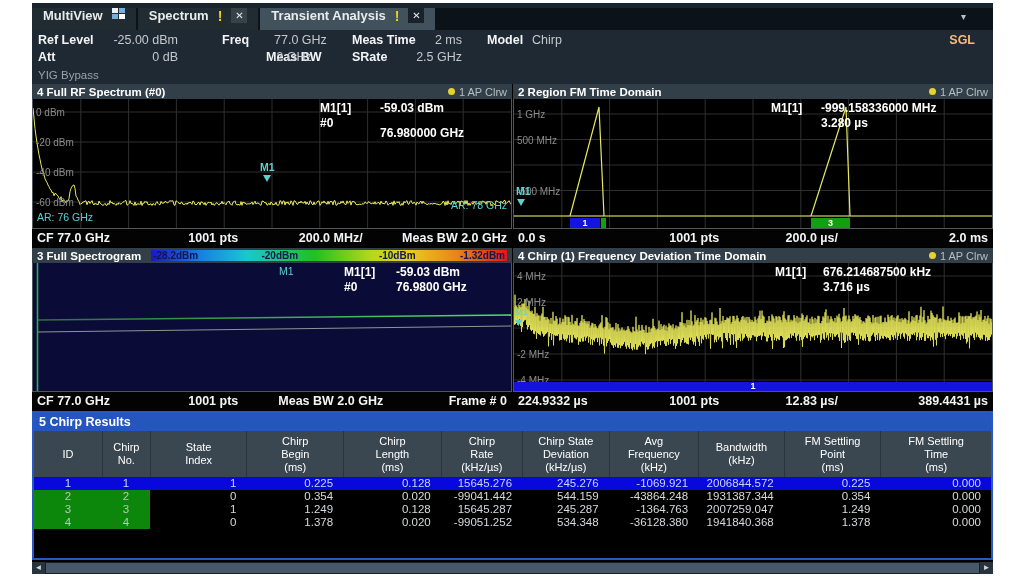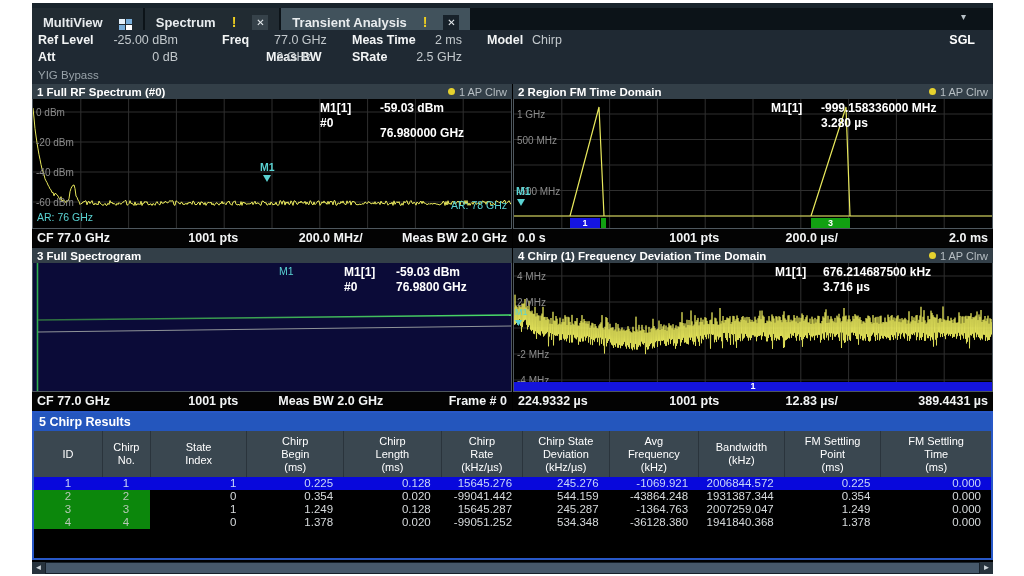--- a/index.html
+++ b/index.html
@@ -1,34 +1,34 @@
 <!DOCTYPE html>
 <html><head>
 <meta charset="utf-8">
 <style>
   html,body{margin:0;padding:0;background:#fff;font-family:"Liberation Sans","DejaVu Sans",sans-serif;}
   .page{position:relative;width:1024px;height:576px;background:#fff;overflow:hidden;}
   .screen{position:absolute;left:32px;top:3px;width:961px;height:571px;background:#000;}
   .topstrip{position:absolute;left:0;top:0;width:100%;height:5px;background:#19242c;}
   .tabbar{position:absolute;left:0;top:5px;width:100%;height:22px;background:#0c1318;display:flex;align-items:stretch;}
-  .tab{display:flex;align-items:flex-end;gap:16px;padding:0 11px;background:#212b32;margin-right:2px;color:#e8ecee;font-size:13px;font-weight:bold;cursor:default;}
+  .tab{display:flex;align-items:flex-start;gap:9px;padding:0 11px;background:#212b32;margin-right:2px;color:#e8ecee;font-size:13px;font-weight:bold;cursor:default;}
   .tab.active{background:#41525c;}
   .warn{color:#f0d020;font-weight:bold;font-size:14px;}
   .closebox{width:16px;height:15px;background:#36424a;color:#e6ebee;font-size:10px;font-weight:bold;display:flex;align-items:center;justify-content:center;}
   .tab.active .closebox{background:#18222a;}
   .gicon{display:grid;grid-template-columns:6px 6px;grid-template-rows:5px 5px;gap:1px;}
   .gicon i{display:block;}
   .gicon i:nth-child(1){background:#e8f2fa}.gicon i:nth-child(2){background:#79aeda}
   .gicon i:nth-child(3){background:#79aeda}.gicon i:nth-child(4){background:#ffffff}
   .caret{position:absolute;right:27px;top:8px;color:#b9c2c8;font-size:10px;}
   .settings{position:absolute;left:0;top:27px;width:100%;height:54px;background:#1f2933;}
   .sf-label{position:absolute;color:#f2f4f5;font-weight:bold;font-size:12.5px;white-space:nowrap;}
   .sf-value{position:absolute;color:#c3c9cd;font-size:12.5px;white-space:nowrap;}
   .yig{position:absolute;left:6px;top:39px;color:#98a2a9;font-size:11.5px;}
-  .sgl{position:absolute;right:18px;top:3px;color:#ffffff;font-weight:bold;font-size:12.5px;}
+  .sgl{position:absolute;right:18px;top:3px;color:#fdba74;font-weight:bold;font-size:12.5px;}
   .panel{position:absolute;width:480px;}
   .phead{height:15px;background:#333f48;display:flex;align-items:center;justify-content:space-between;padding:0 5px;color:#fff;font-size:11.5px;font-weight:bold;}
   .ptitle{white-space:nowrap;}
   .ptrace{display:flex;align-items:center;gap:4px;color:#b6bec3;font-weight:normal;font-size:11px;white-space:nowrap;}
   .dot{width:7px;height:7px;border-radius:50%;background:#e6d22e;}
   .chart{position:relative;background:#000;border:1px solid #4e575e;border-top:none;overflow:hidden;}
   .chart.specgram{background:#0b0b38;}
   .pinfo{height:18px;background:#030303;display:flex;align-items:center;color:#f2f4f5;font-weight:bold;font-size:12.5px;padding:0 5px;}
   .pinfo span{white-space:nowrap;}
   .ylab{position:absolute;left:3px;color:#8c8c8c;font-size:10px;transform:translateY(-50%);white-space:nowrap;}
@@ -99,21 +99,21 @@
         <span class="sf-label" style="left: 6px; top: 20px;">Att</span>
         <span class="sf-value" style="left: 60px; top: 20px; width: 86px; text-align: right;">0 dB</span>
         <span class="sf-label" style="left: 190px; top: 20px; padding-left: 44px;">Meas BW</span>
         <span class="sf-value" style="left: 242px; top: 20px; width: 40px; text-align: center;">2 GHz</span>
         <span class="sf-label" style="left: 320px; top: 20px;">SRate</span>
         <span class="sf-value" style="left: 372px; top: 20px; width: 58px; text-align: right;">2.5 GHz</span>
       </div>
 
     <div class="panel" style="left:0;top:81px;">
       <div class="phead">
-        <span class="ptitle">1 Full RF Spectrum (#0)</span>
+        <span class="ptitle">4 Full RF Spectrum (#0)</span>
         <span class="ptrace">
           <span class="dot"></span>
           <span>1 AP Clrw</span>
           </span>
       </div>
       <div class="chart" id="c1" style="height:129px;">
           <svg width="478" height="129" viewBox="0 0 478 129" style="position: absolute; left: 0px; top: 0px;">
             <line x1="47.8" y1="0" x2="47.8" y2="129" stroke="#2f2f2f" stroke-width="1"></line>
             <line x1="95.6" y1="0" x2="95.6" y2="129" stroke="#2f2f2f" stroke-width="1"></line>
             <line x1="143.4" y1="0" x2="143.4" y2="129" stroke="#2f2f2f" stroke-width="1"></line>
@@ -208,20 +208,26 @@
           <span style="width: 25%; text-align: left;">0.0 s</span>
           <span style="width: 25%; text-align: center;">1001 pts</span>
           <span style="width: 25%; text-align: center;">200.0 µs/</span>
           <span style="width: 25%; text-align: right;">2.0 ms</span>
         </div>
     </div>
 
     <div class="panel" style="left:0;top:245px;">
       <div class="phead">
         <span class="ptitle">3 Full Spectrogram</span>
+        <span class="cbar" id="cbar">
+            <span class="cbl" style="left: 2px;">-28.2dBm</span>
+            <span class="cbl" style="left: 31%;">-20dBm</span>
+            <span class="cbl" style="left: 64%;">-10dBm</span>
+            <span class="cbl" style="right: 2px;">-1.32dBm</span>
+          </span>
       </div>
       <div class="chart specgram" id="c3" style="height:128px;">
           <svg width="478" height="128" viewBox="0 0 478 128" style="position: absolute; left: 0px; top: 0px;">
             <defs>
               <linearGradient id="gl" x1="0" y1="0" x2="1" y2="0">
                 <stop offset="0%" stop-color="#2e6e3e"></stop>
                 <stop offset="100%" stop-color="#4ae06a"></stop>
               </linearGradient>
             </defs>
             <line x1="4.5" y1="0" x2="4.5" y2="128" stroke="#2fae4f" stroke-width="1.6"></line>

